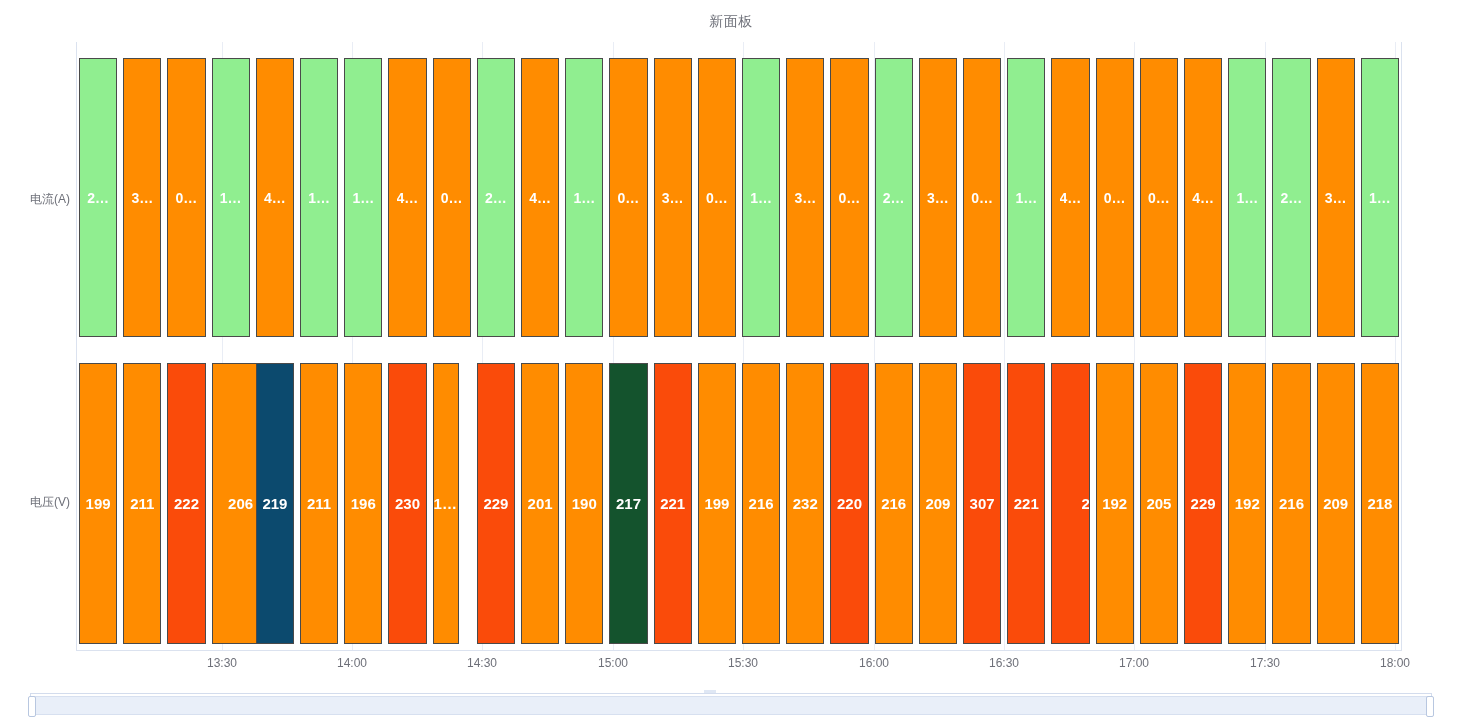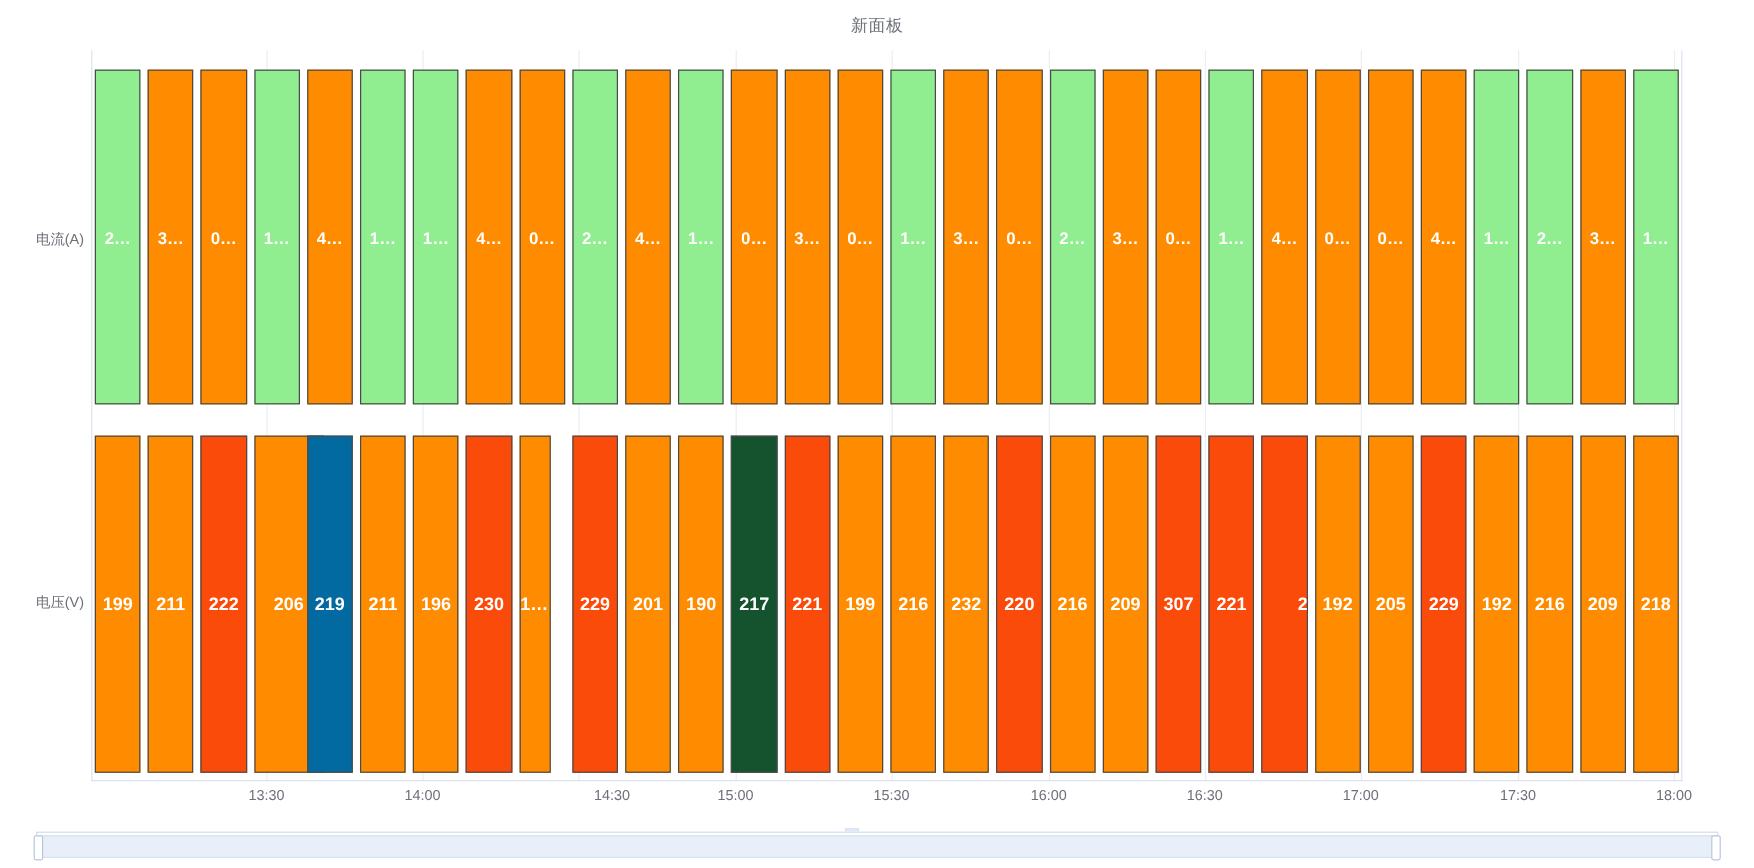--- a/index.html
+++ b/index.html
@@ -294,21 +294,21 @@
       </div>
       <div class="bar" style="left: 47.2px; width: 38.2px; background: rgb(255, 140, 0); border-color: rgb(74, 74, 74);">
         <span class="bar-label">211</span>
       </div>
       <div class="bar" style="left: 91.4px; width: 38.2px; background: rgb(250, 75, 10); border-color: rgb(74, 74, 74);">
         <span class="bar-label">222</span>
       </div>
       <div class="bar" style="left: 135.6px; width: 58px; background: rgb(255, 140, 0); border-color: rgb(74, 74, 74);">
         <span class="bar-label">206</span>
       </div>
-      <div class="bar" style="left: 179.8px; width: 38.2px; background: #0369a1; border-color: rgb(74, 74, 74);">
+      <div class="bar" style="left: 179.8px; width: 38.2px; background: #0c4a6e; border-color: rgb(74, 74, 74);">
         <span class="bar-label">219</span>
       </div>
       <div class="bar" style="left: 224px; width: 38.2px; background: rgb(255, 140, 0); border-color: rgb(74, 74, 74);">
         <span class="bar-label">211</span>
       </div>
       <div class="bar" style="left: 268.2px; width: 38.2px; background: rgb(255, 140, 0); border-color: rgb(74, 74, 74);">
         <span class="bar-label">196</span>
       </div>
       <div class="bar" style="left: 312.4px; width: 38.2px; background: rgb(250, 75, 10); border-color: rgb(74, 74, 74);">
         <span class="bar-label">230</span>
@@ -377,21 +377,21 @@
         <span class="bar-label">209</span>
       </div>
       <div class="bar" style="left: 1284.8px; width: 38.2px; background: rgb(255, 140, 0); border-color: rgb(74, 74, 74);">
         <span class="bar-label">218</span>
       </div>
     </div>
 
   <div id="xticks">
       <div class="xtick" style="left: 222px;">13:30</div>
       <div class="xtick" style="left: 352px;">14:00</div>
-      <div class="xtick" style="left: 482px; margin-left: 28px;">14:30</div>
+      <div class="xtick" style="left: 482px;">14:30</div>
       <div class="xtick" style="left: 613px;">15:00</div>
       <div class="xtick" style="left: 743px;">15:30</div>
       <div class="xtick" style="left: 874px;">16:00</div>
       <div class="xtick" style="left: 1004px;">16:30</div>
       <div class="xtick" style="left: 1134px;">17:00</div>
       <div class="xtick" style="left: 1265px;">17:30</div>
       <div class="xtick" style="left: 1395px;">18:00</div>
     </div>
 
   <div class="datazoom">

